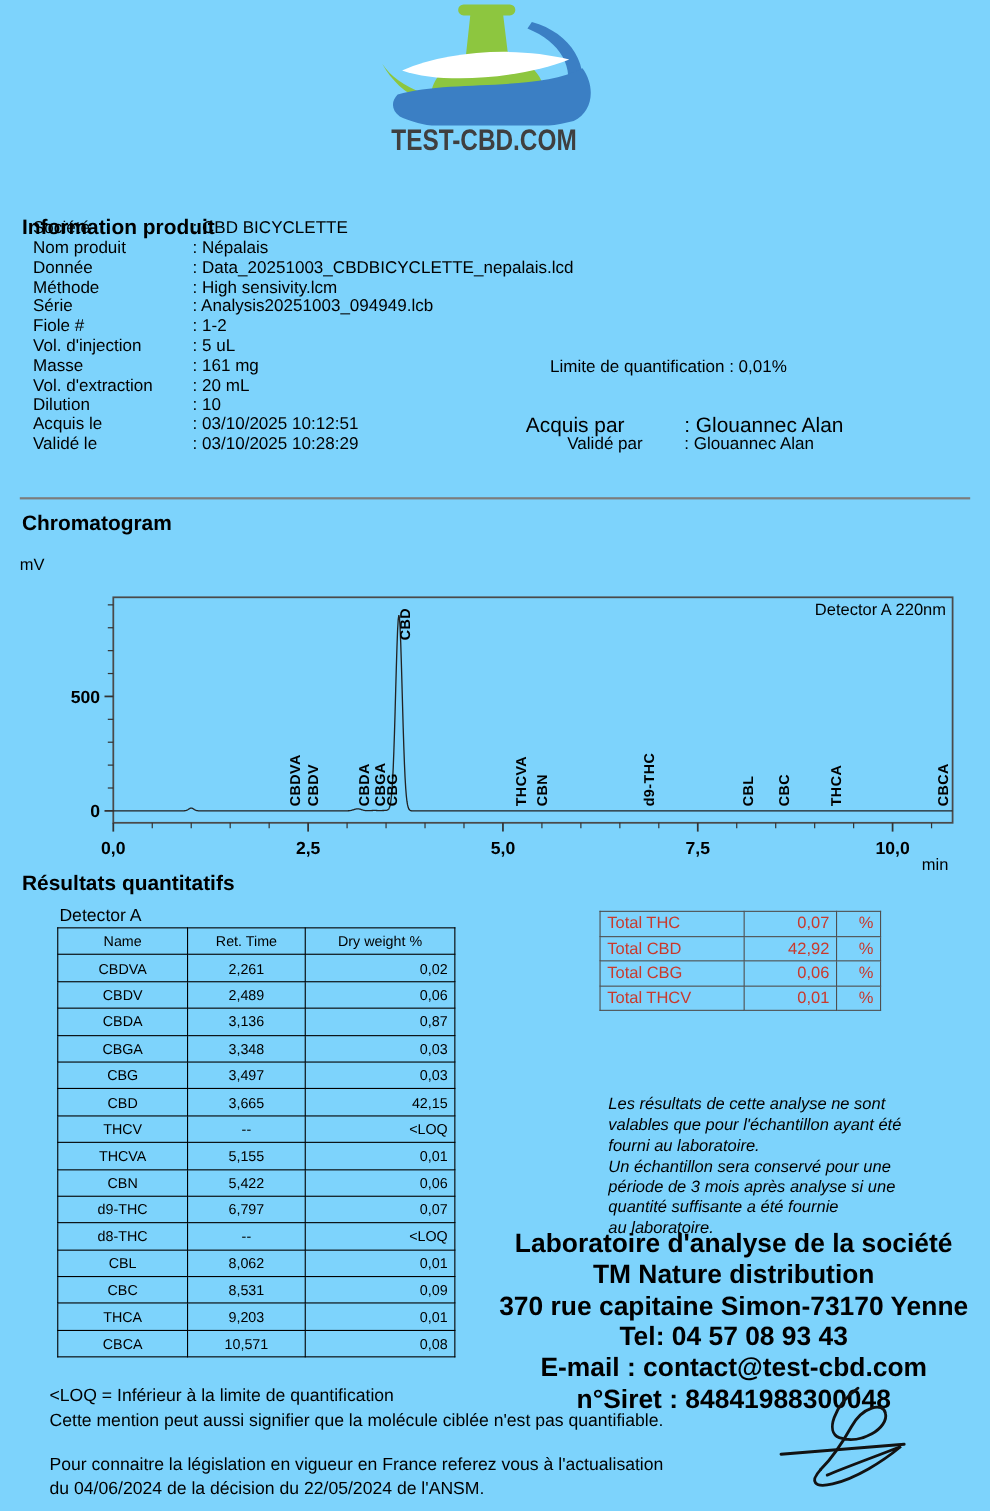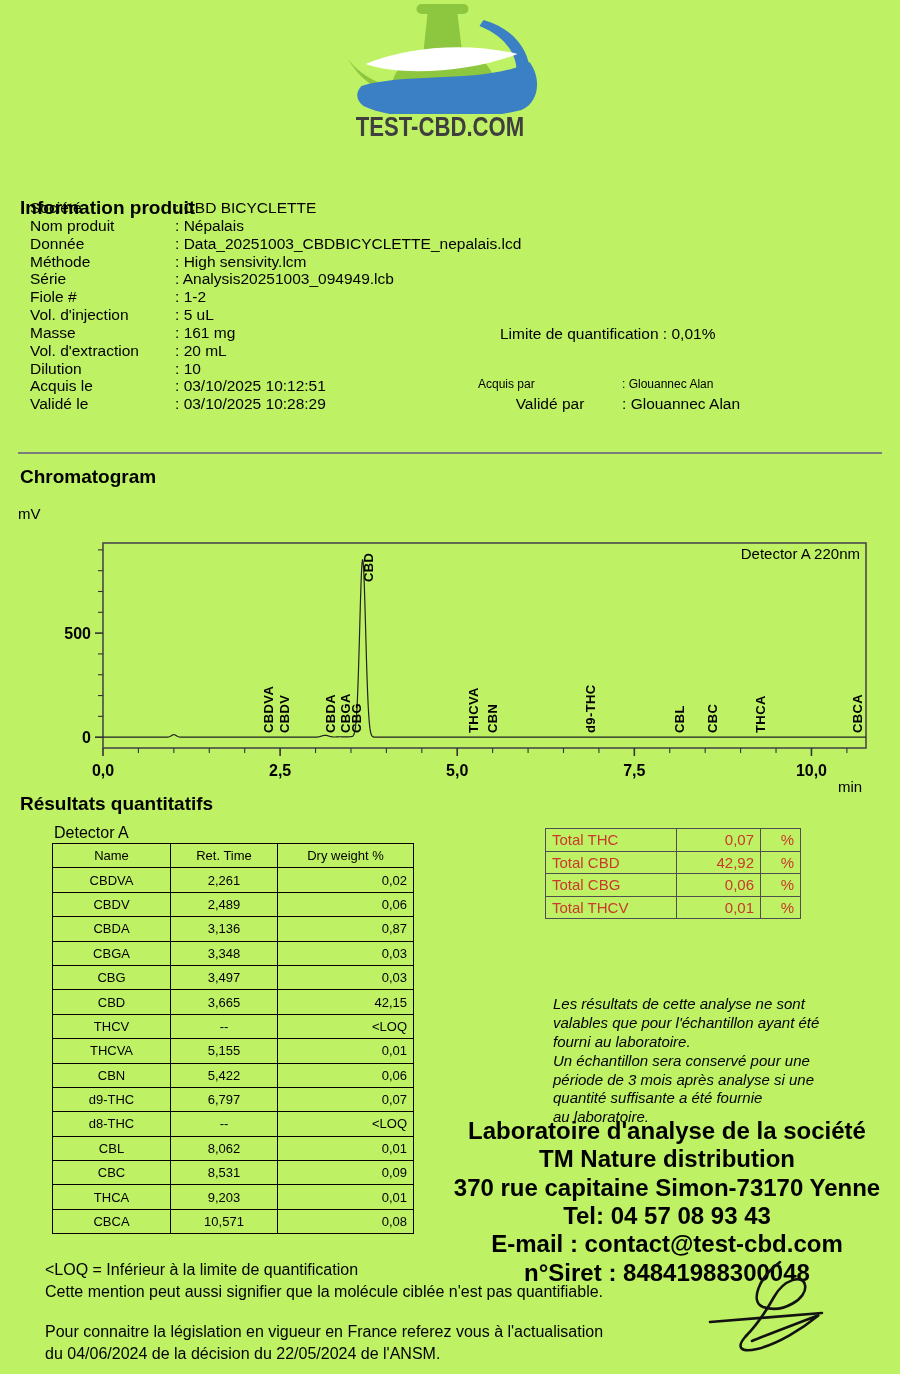--- a/index.html
+++ b/index.html
@@ -1,32 +1,32 @@
 <!DOCTYPE html>
 <html style="--accent-red: #c9392c;"><head>
 <meta charset="utf-8">
 <style>
   html,body{margin:0;padding:0;background:#fff;}
-  .page{position:relative;width:900px;height:1374px;background:#bef264;overflow:hidden;
+  .page{position:relative;width:900px;height:1374px;background:#7dd3fc;overflow:hidden;
         font-family:"Liberation Sans",sans-serif;color:#000;}
   .abs{position:absolute;}
   .h1{font-size:19px;font-weight:bold;}
   
   .logo-svg{left:335px;top:2px;}
   .logo-text{left:330px;top:112px;width:220px;text-align:center;font-size:27px;font-weight:bold;
              transform:scaleX(.82);transform-origin:50% 50%;letter-spacing:0px;color:#3f3f3f;}
   
   .info-heading{left:20px;top:165px;margin-top:32px;}
   .info-rows{left:30px;top:199px;font-size:15.5px;line-height:17.85px;white-space:nowrap;}
   .irow .lbl{display:inline-block;width:145px;}
   .irow .val::before{content:": ";}
   .rpair .rlbl{display:inline-block;width:144px;}
   .rpair .rval::before{content:": ";}
   .limite{left:500px;top:325px;font-size:15.5px;}
-  .acquis-par{left:478px;top:377px;font-size:12px;}
+  .acquis-par{left:478px;top:377px;font-size:19px;}
   .valide-par{left:478px;top:395px;font-size:15.5px;text-align:center;}
   .sep{left:18px;top:452px;width:864px;height:2px;background:#7c7c7c;}
   
   .chromo-heading{left:20px;top:466px;}
   .mv-label{left:18px;top:505px;font-size:15px;}
   .min-label{left:838px;top:778px;font-size:15px;}
   .chromo-svg{left:80px;top:530px;overflow:visible;}
   
   .res-heading{left:20px;top:793px;}
   .detectorA{left:54px;top:824px;font-size:16px;}

